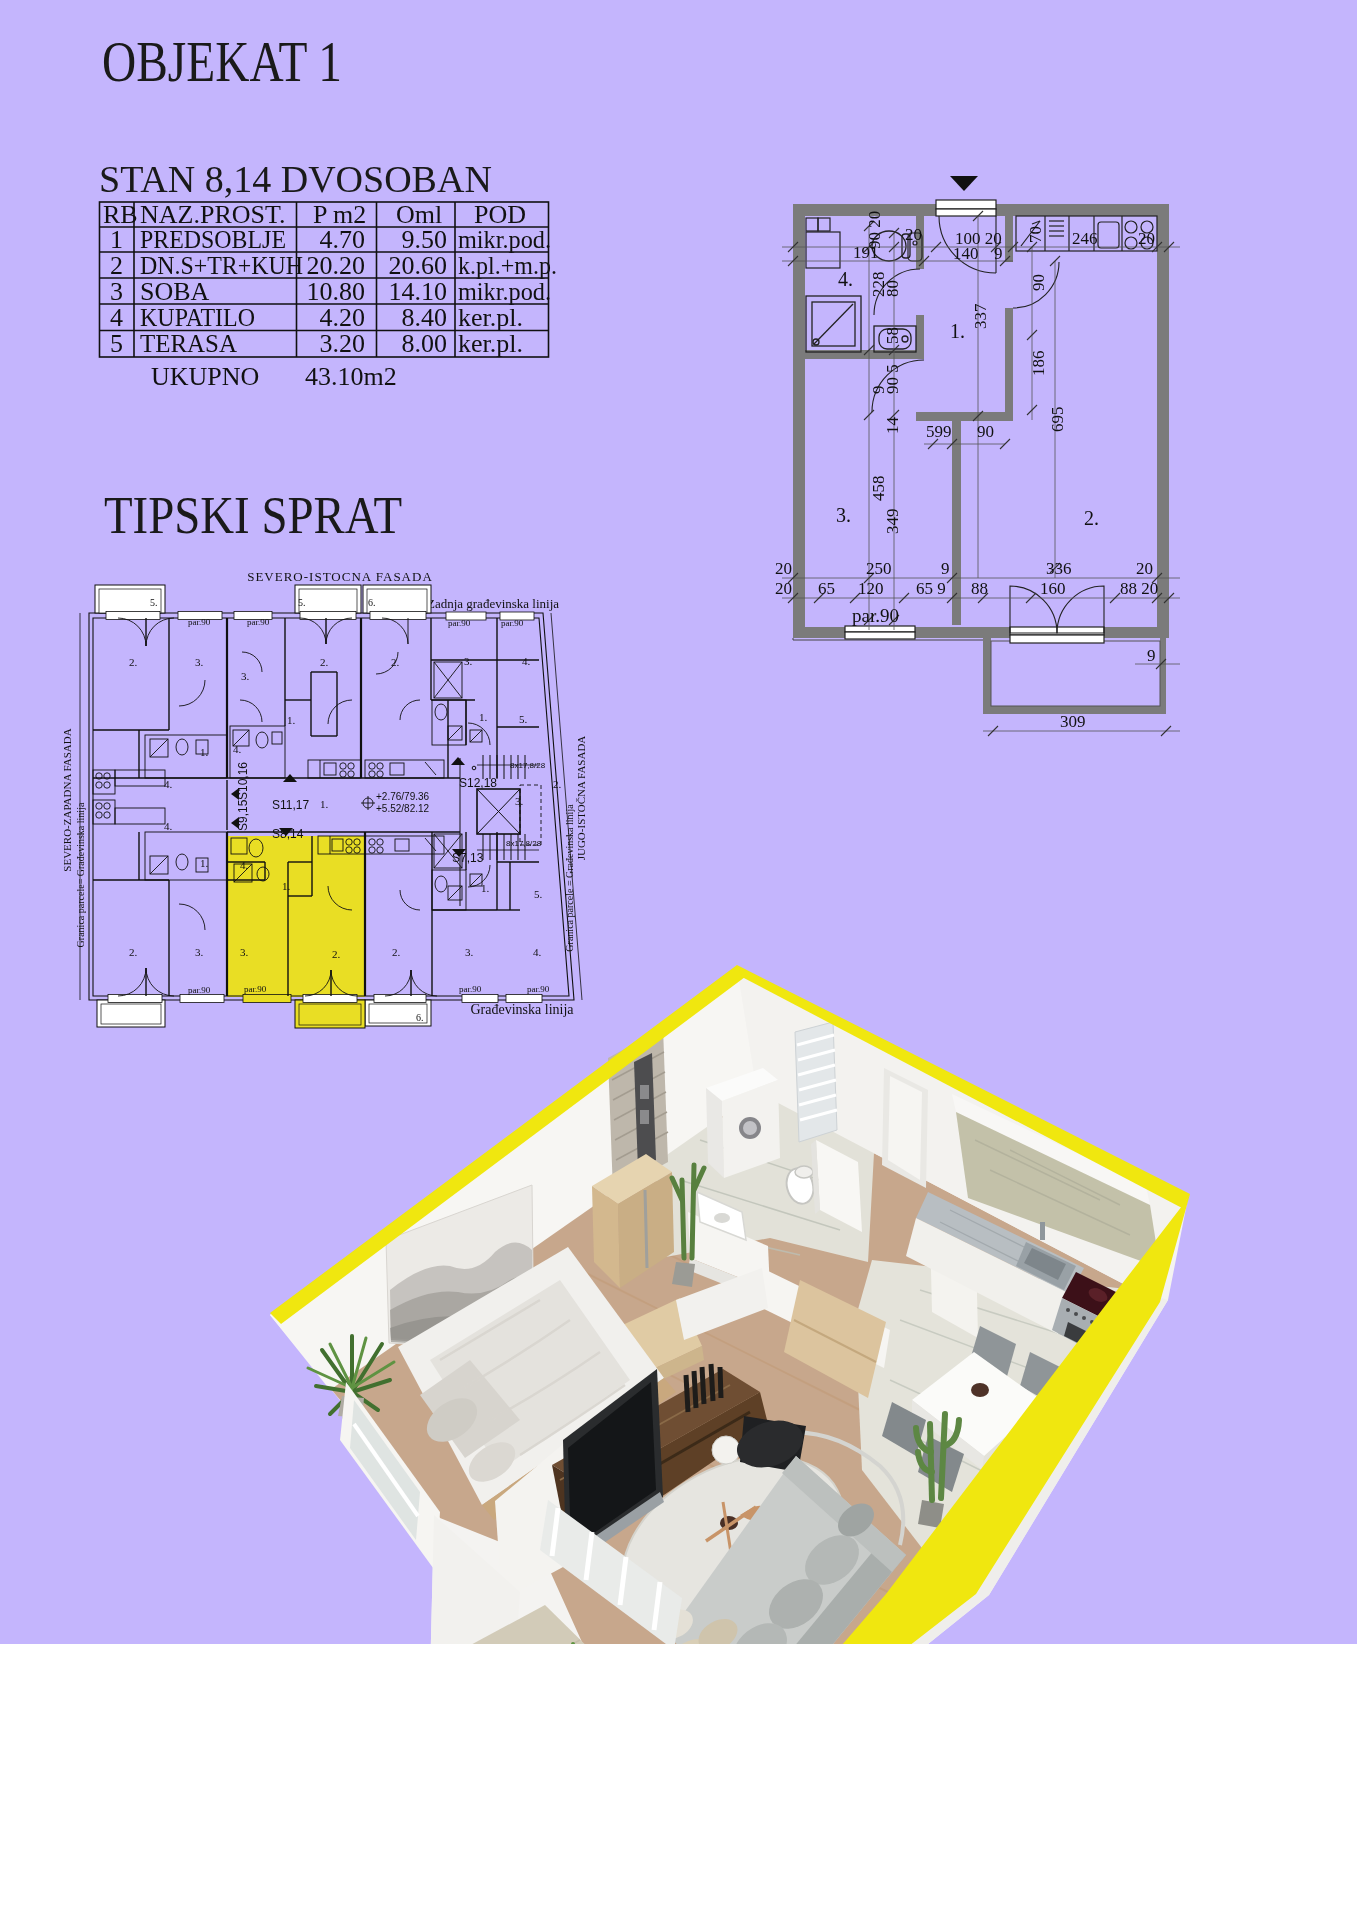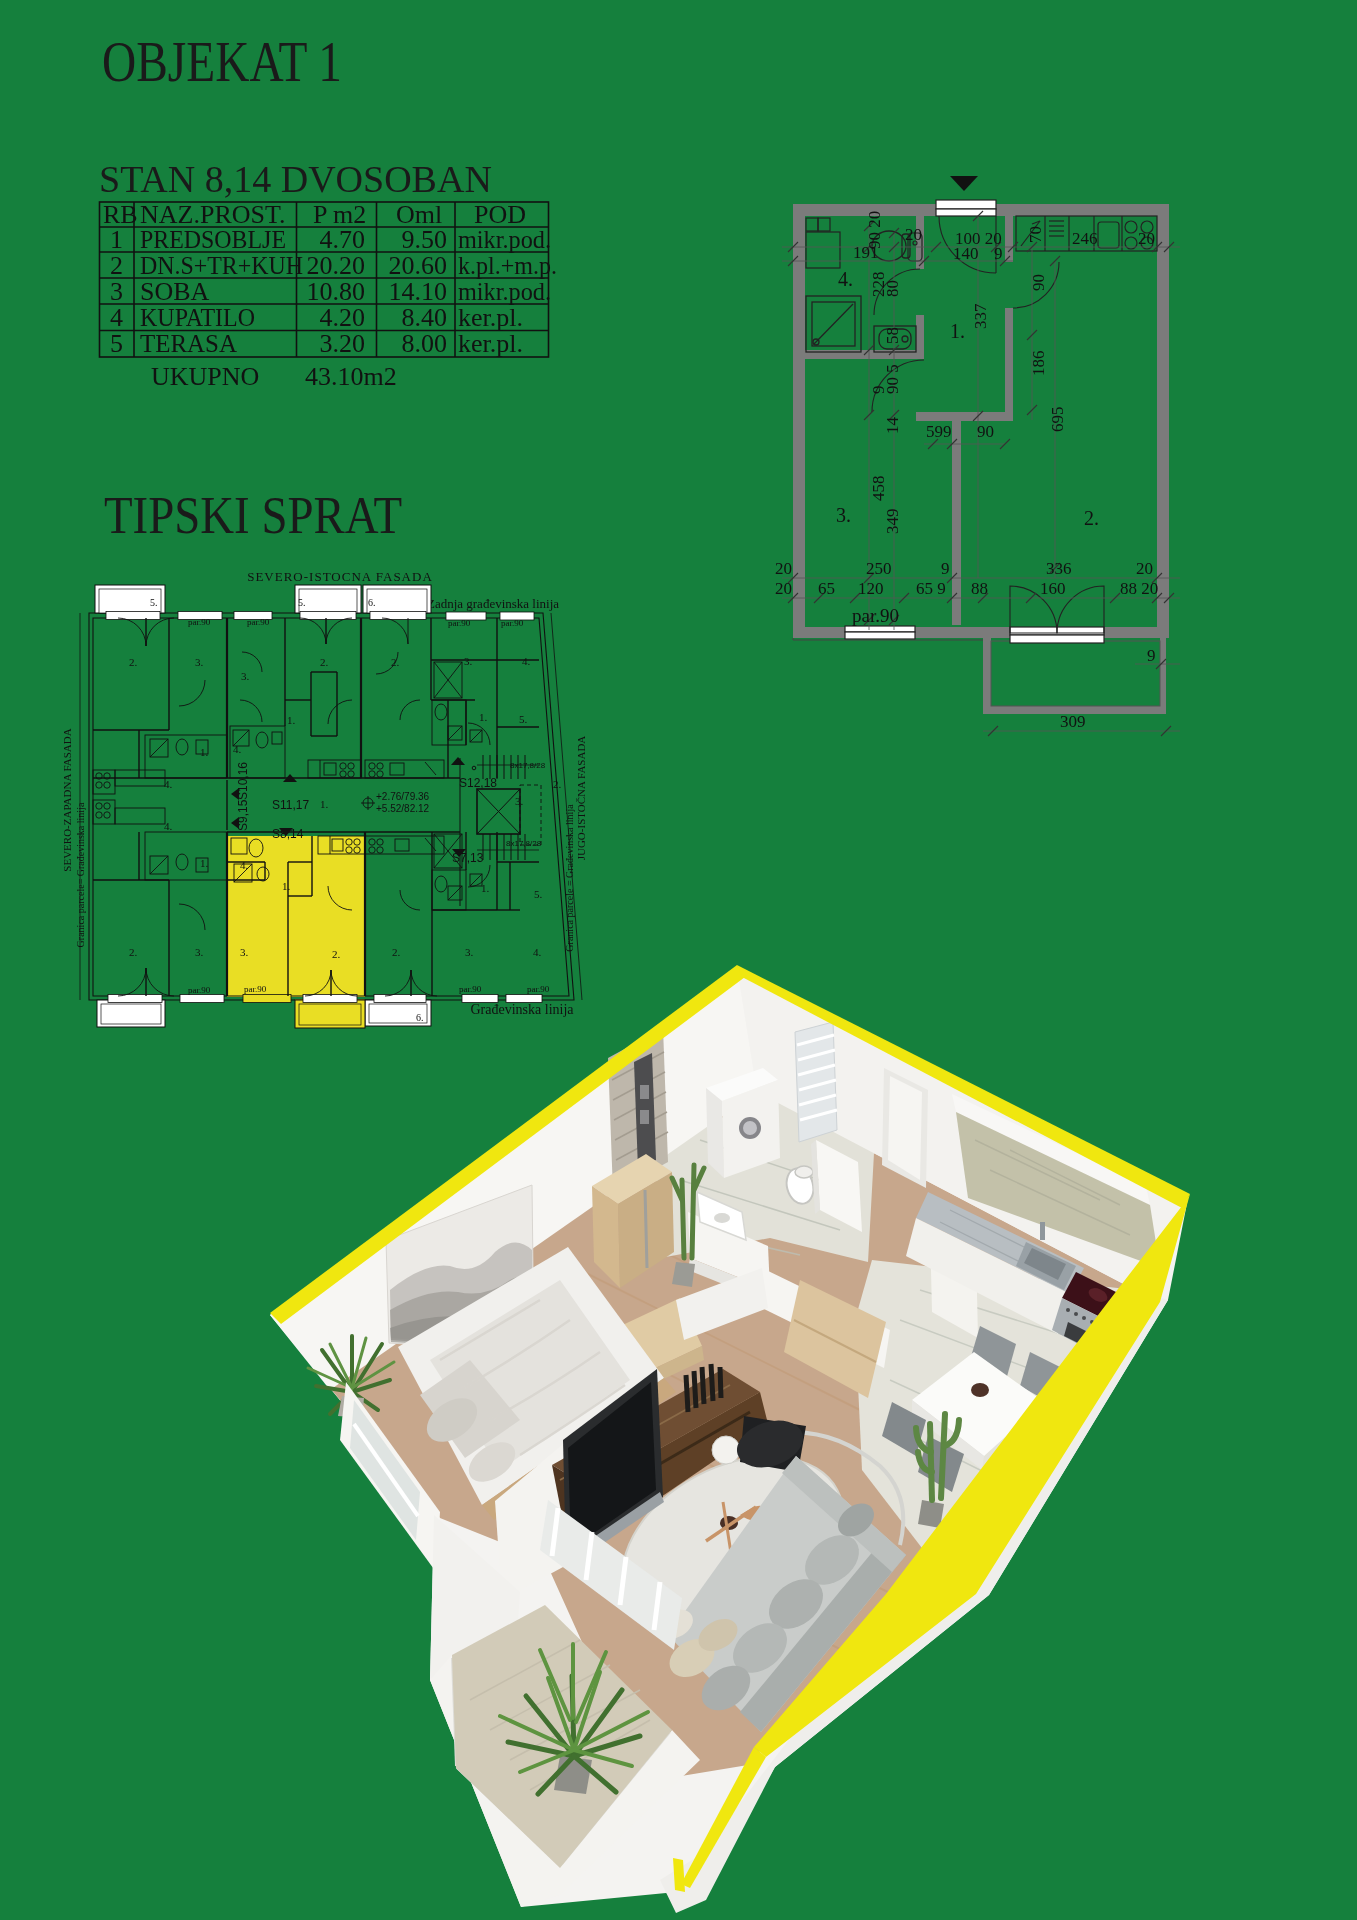--- a/index.html
+++ b/index.html
@@ -1,16 +1,16 @@
 <!DOCTYPE html>
 <html><head>
 <meta charset="utf-8">
 <style>
   html,body{margin:0;padding:0;background:#ffffff;}
-  #page{position:relative;width:1357px;height:1920px;background:#15803d;overflow:hidden;
+  #page{position:relative;width:1357px;height:1644px;background:#c4b5fd;overflow:hidden;
         font-family:"Liberation Serif", serif;}
   svg{position:absolute;left:0;top:0;}
 </style>
 </head>
 <body>
 <div id="page">
 <svg width="1357" height="1920" viewBox="0 0 1357 1920">
 
   <text x="102" y="81" font-size="58" fill="#1a1a1a" textLength="240" lengthAdjust="spacingAndGlyphs">OBJEKAT 1</text>
 

